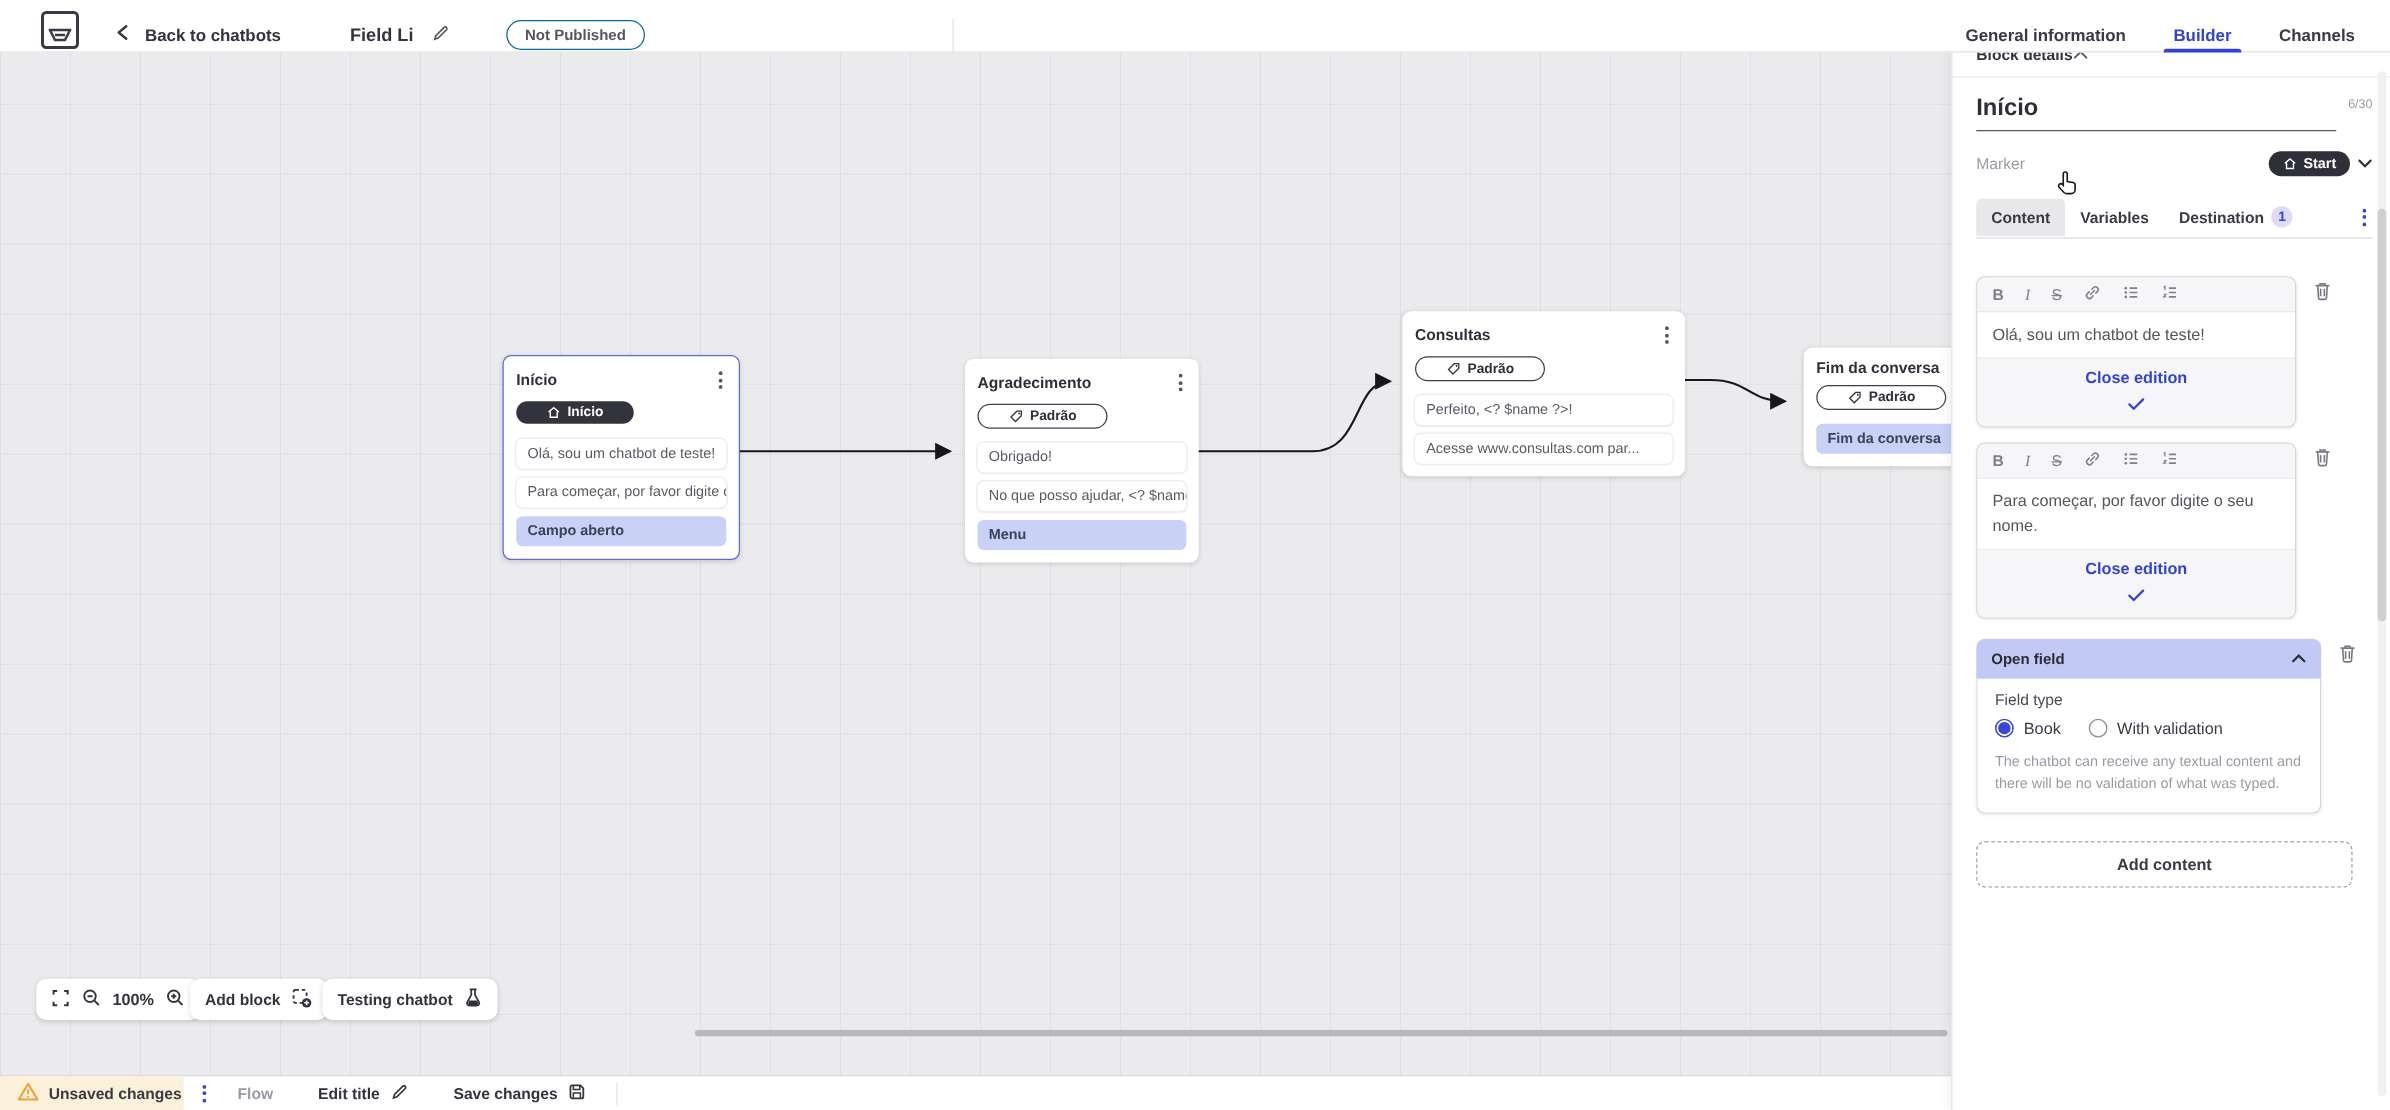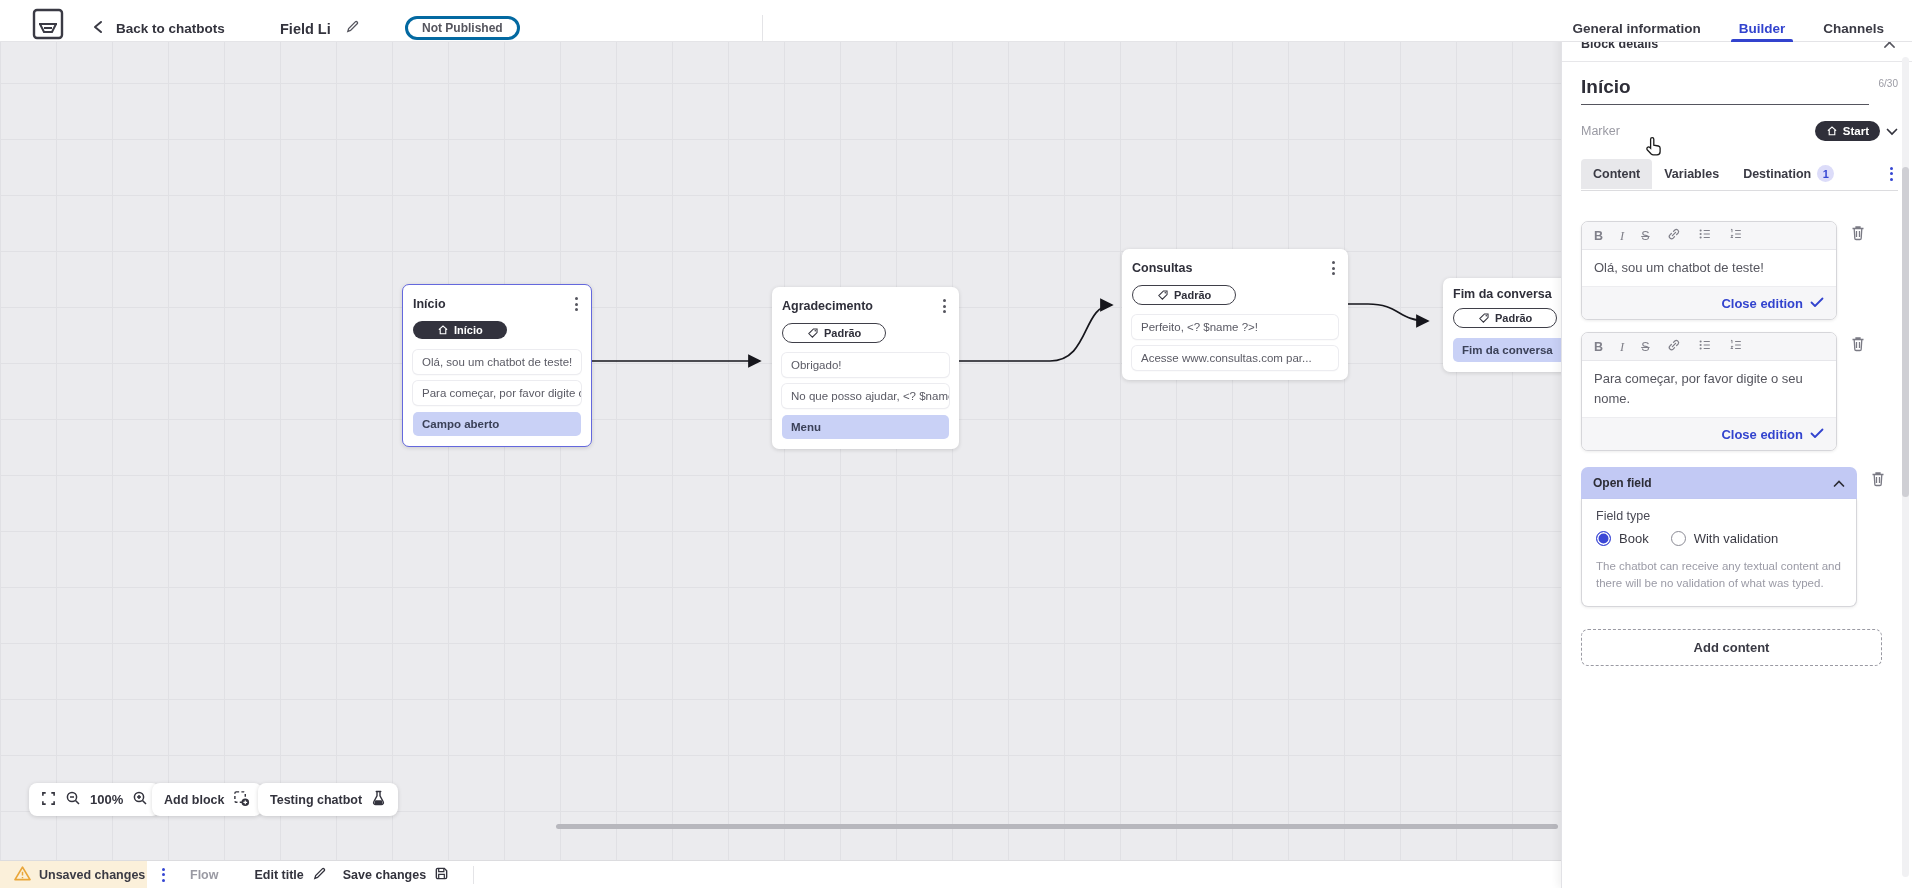--- a/index.html
+++ b/index.html
@@ -9,21 +9,21 @@
 
   
   .topbar { position:absolute; left:0; top:15px; width:1912px; height:27px;
     background:#fff; border-bottom:1px solid #e4e4e7; z-index:30; }
   .topbar .logo { position:absolute; left:30px; top:-9px; }
   .back-group { position:absolute; left:92px; top:0; height:27px; display:flex; align-items:center; gap:12px; cursor:pointer; }
   .back-label { font-size:13.5px; font-weight:700; color:#33333d; }
   .title-group { position:absolute; left:280px; top:0; height:27px; display:flex; align-items:center; gap:14px; }
   .bot-title { font-size:14.5px; font-weight:700; color:#33333d; }
   .status-pill { position:absolute; left:405px; top:1px; height:24px; padding:0 14px;
-    border:3px solid #0369a1; border-radius:13px; display:flex; align-items:center;
+    border:1px solid #0369a1; border-radius:13px; display:flex; align-items:center;
     font-size:12px; font-weight:600; color:#55555e; background:#fff; }
   .top-divider { position:absolute; left:762px; top:0; width:1px; height:27px; background:#e4e4e7; }
   .top-tabs { position:absolute; right:28px; top:0; height:27px; display:flex; gap:38px; align-items:center; }
   .top-tab { font-size:13.5px; font-weight:700; color:#3a3a44; cursor:pointer; position:relative; height:27px; display:flex; align-items:center; }
   .top-tab.active { color:#3243ce; }
   .top-tab.active::after { content:""; position:absolute; left:-8px; right:-8px; bottom:0; height:3px; background:#3243ce; border-radius:2px 2px 0 0; }
 
   
   .canvas { position:absolute; left:0; top:27px; width:1912px; height:833px;
     background-color:#ebebee;
@@ -68,21 +68,21 @@
   .unsaved { height:100%; width:147px; background:#fbf0da; display:flex; align-items:center; gap:8px; padding:0 0 0 14px; }
   .unsaved span { font-size:12.5px; font-weight:700; color:#3a3a44; }
   .foot-item { display:flex; align-items:center; gap:8px; font-size:12.5px; font-weight:700; color:#33333d; cursor:pointer; }
   .foot-flow { color:#9a9aa3; }
   .foot-kebab { margin-left:12px; }
   .foot-sep { width:1px; height:18px; background:#e4e4e7; margin-left:24px; }
 
   
   .panel { position:absolute; left:1561px; top:27px; width:351px; height:861px; background:#fff;
     border-left:1px solid #e2e2e6; box-shadow:-3px 0 8px rgba(0,0,0,.06); z-index:20; }
-  .panel-head { display:flex; justify-content:space-between; align-items:center;
+  .panel-head { display:flex; justify-content:flex-start; align-items:center;
     padding:8px 16px 8px 19px; border-bottom:1px solid #e7e7ea; }
   .panel-head-title { font-size:12.5px; font-weight:700; color:#33333d; }
   .panel-body { padding:0 14px 0 19px; }
   .name-row { display:flex; align-items:flex-start; gap:10px; margin-top:14px; }
   .name-input { flex:1; border:none; border-bottom:1px solid #55555e; font-size:19px; font-weight:700;
     color:#2e2e38; padding:0 0 6px; outline:none; font-family:inherit; background:transparent; }
   .char-counter { font-size:10px; color:#9a9aa3; margin-top:2px; }
   .marker-row { display:flex; justify-content:space-between; align-items:center; margin-top:16px; }
   .marker-label { font-size:12.5px; color:#9a9aa3; }
   .marker-ctrl { display:flex; align-items:center; gap:6px; cursor:pointer; }
@@ -101,21 +101,21 @@
   .ed-card { width:256px; border:1px solid #d6d6da; border-radius:7px; background:#fff;
     box-shadow:0 1px 3px rgba(0,0,0,.08); overflow:hidden; }
   .ed-toolbar { display:flex; align-items:center; gap:17px; background:#f6f6f8;
     border-bottom:1px solid #e6e6ea; padding:5px 12px; }
   .tb { font-size:12.5px; color:#80808a; cursor:pointer; line-height:14px; }
   .tb.b { font-weight:800; }
   .tb.i { font-style:italic; font-family:"Liberation Serif", serif; }
   .tb.s { text-decoration:line-through; }
   .ed-text { padding:8px 12px; font-size:13px; color:#55555e; background:#fff; line-height:1.55; }
   .ed-footer { background:#f6f6f8; border-top:1px solid #ededf0; padding:7px 12px;
-    display:flex; justify-content:flex-end; align-items:center; gap:7px; }
+    display:flex; justify-content:flex-end; align-items:center; gap:7px;flex-direction:column; }
   .close-ed { font-size:13px; font-weight:700; color:#3243ce; cursor:pointer; }
   .trash-btn { margin-top:3px; cursor:pointer; }
 
   .of-card { width:276px; }
   .of-head { background:#c2c9f4; border-radius:7px 7px 0 0; padding:7px 12px;
     display:flex; justify-content:space-between; align-items:center; cursor:pointer; }
   .of-title { font-size:12px; font-weight:700; color:#2c2c35; }
   .of-body { border:1px solid #d6d6da; border-top:none; border-radius:0 0 7px 7px;
     background:#fff; padding:10px 14px 14px; box-shadow:0 1px 3px rgba(0,0,0,.08); }
   .ft-label { font-size:12.5px; color:#4a4a55; }
@@ -312,21 +312,21 @@
       </span>
     <div class="foot-item foot-flow" style="margin-left:22px;">
       <span>Flow</span>
     </div>
     <div class="foot-item" style="margin-left:36px;">
       <span>Edit title</span>
       <span><svg width="15" height="15" viewBox="0 0 16 16">
             <path d="M3 13.2l.9-3 7.1-7.1c.5-.5 1.4-.5 1.9 0l.1.1c.5.5.5 1.4 0 1.9L5.9 12.2l-2.9 1z" fill="none" stroke="#33333d" stroke-width="1.4"></path>
           </svg></span>
     </div>
-    <div class="foot-item" style="margin-left:16px;">
+    <div class="foot-item" style="margin-left:36px;">
       <span>Save changes</span>
       <span><svg width="15" height="15" viewBox="0 0 16 16">
             <path d="M2.5 4c0-.8.7-1.5 1.5-1.5h7L13.5 5v7c0 .8-.7 1.5-1.5 1.5H4c-.8 0-1.5-.7-1.5-1.5V4z" fill="none" stroke="#33333d" stroke-width="1.5"></path>
             <path d="M5 2.8V6h5.5V3M5 13v-4h6v4" fill="none" stroke="#33333d" stroke-width="1.3"></path>
           </svg></span>
     </div>
     <div class="foot-sep"></div>
   </div>
 
   <div class="panel">

